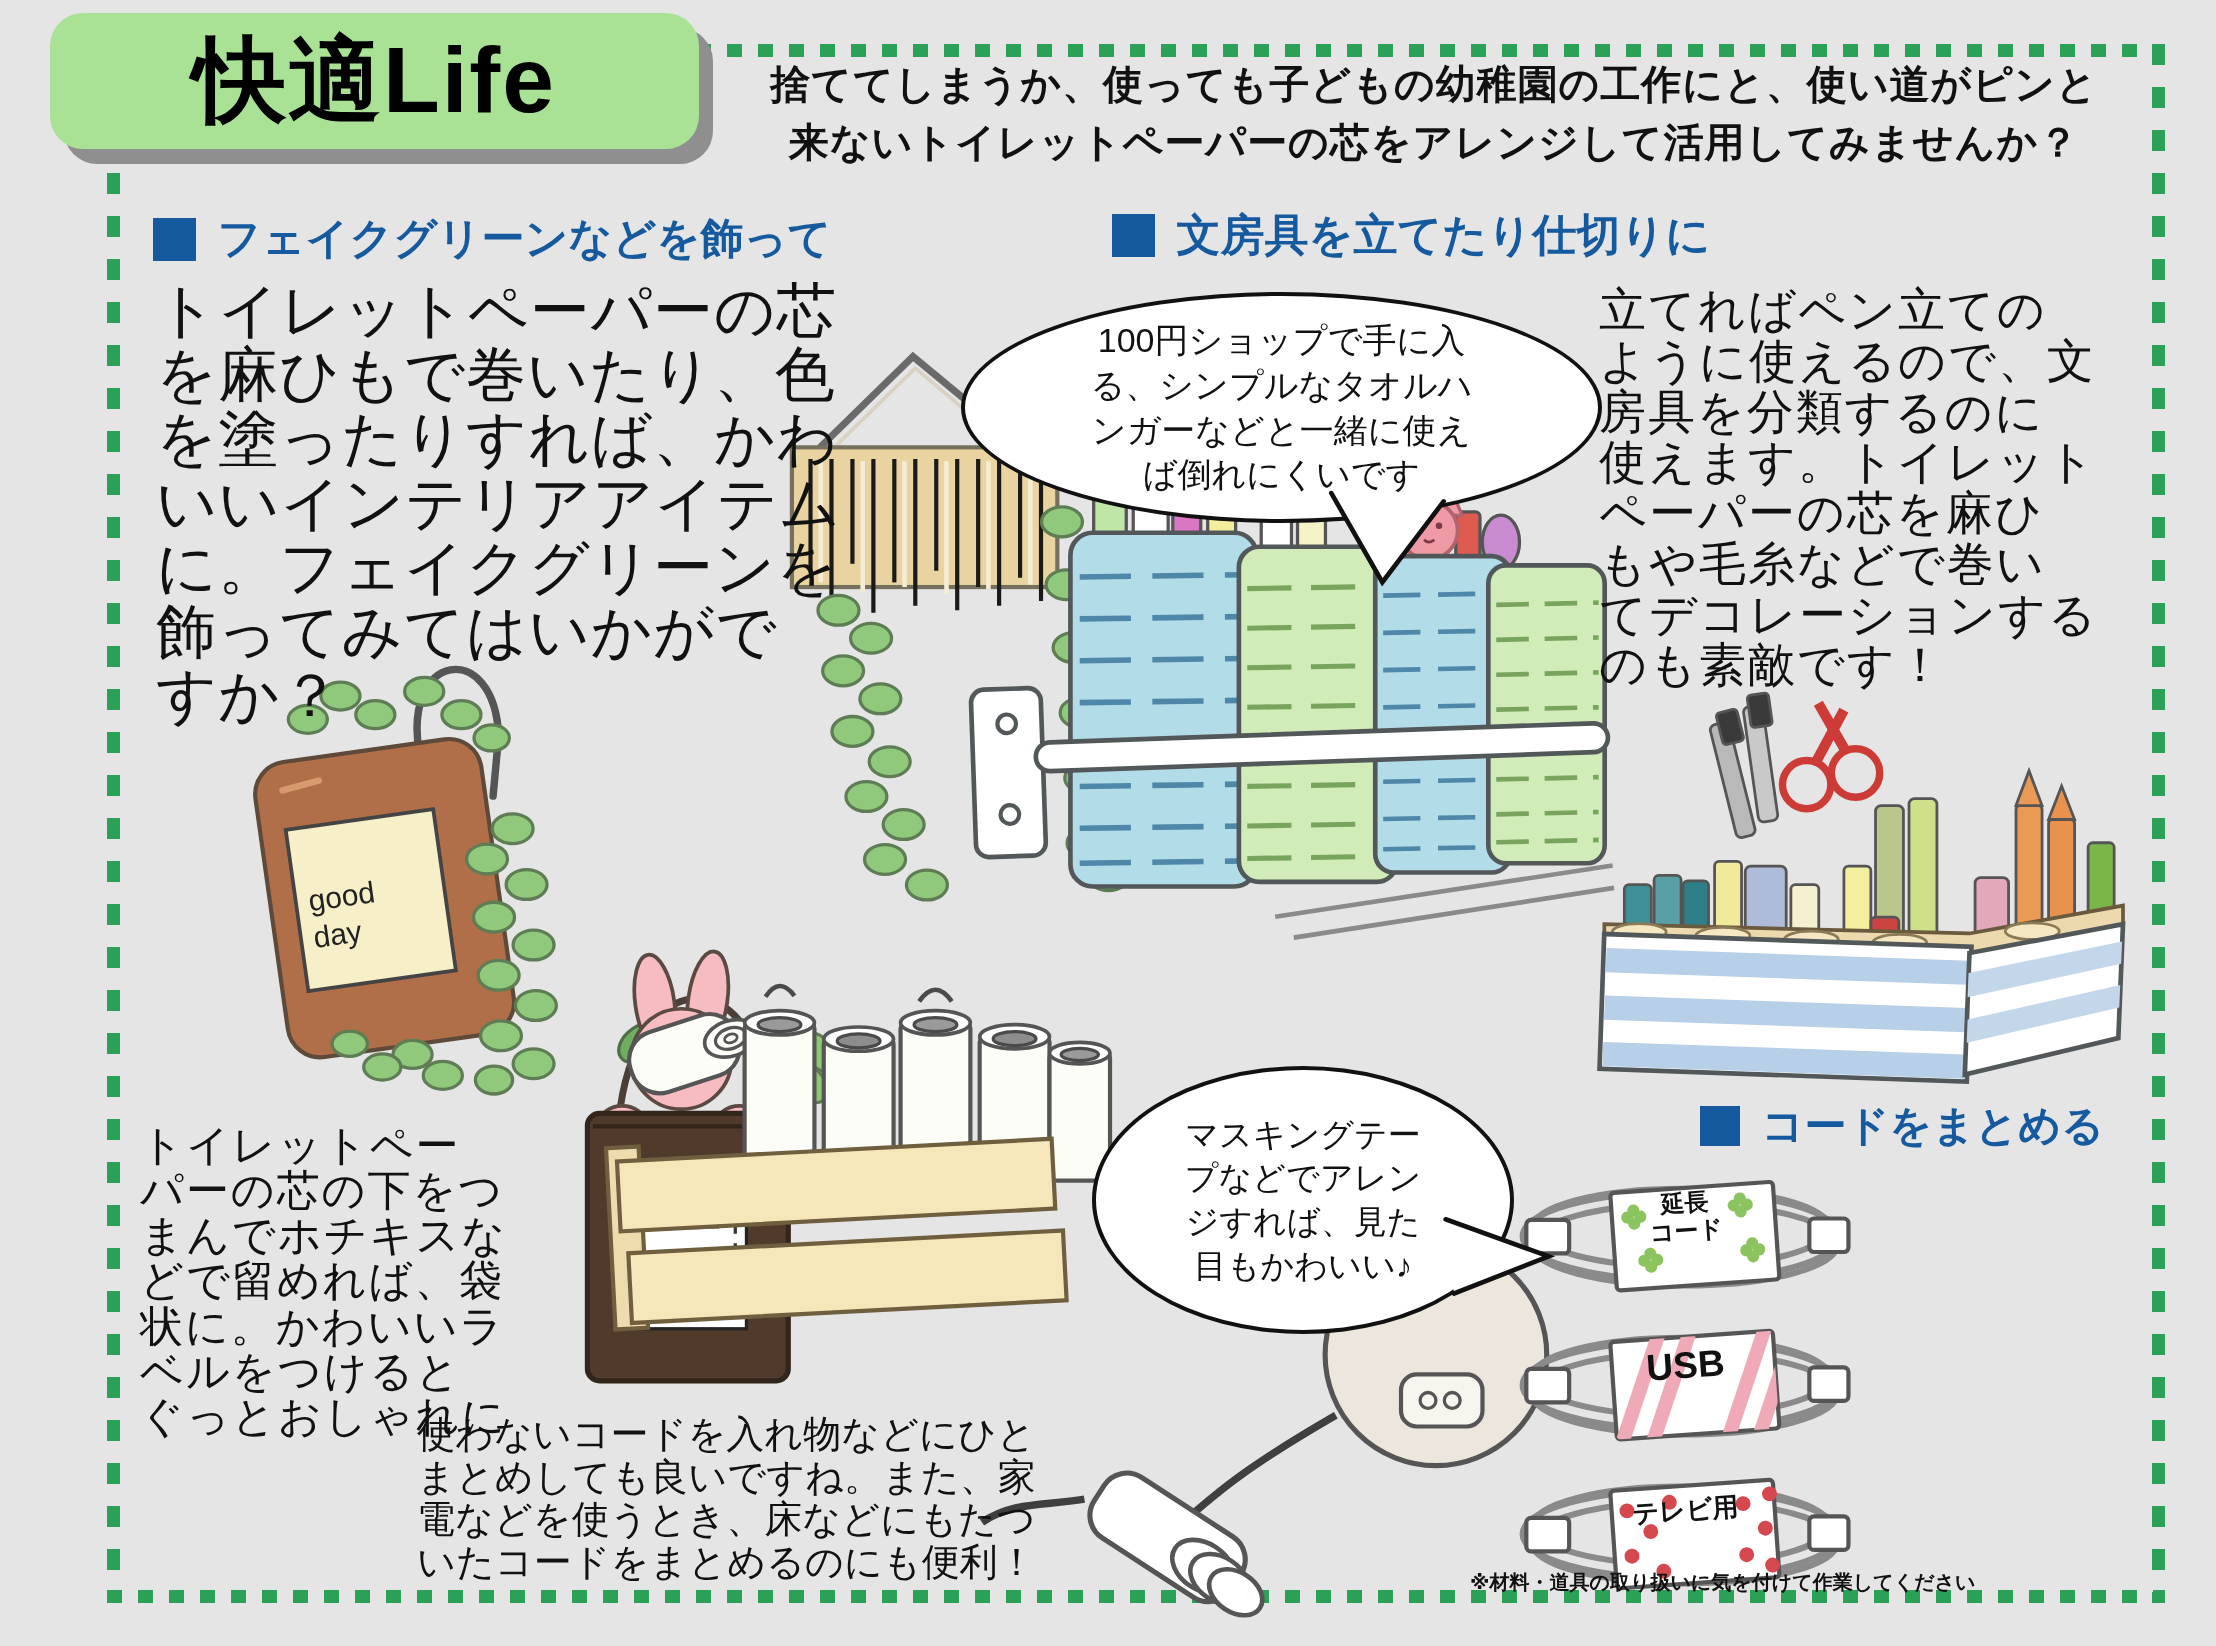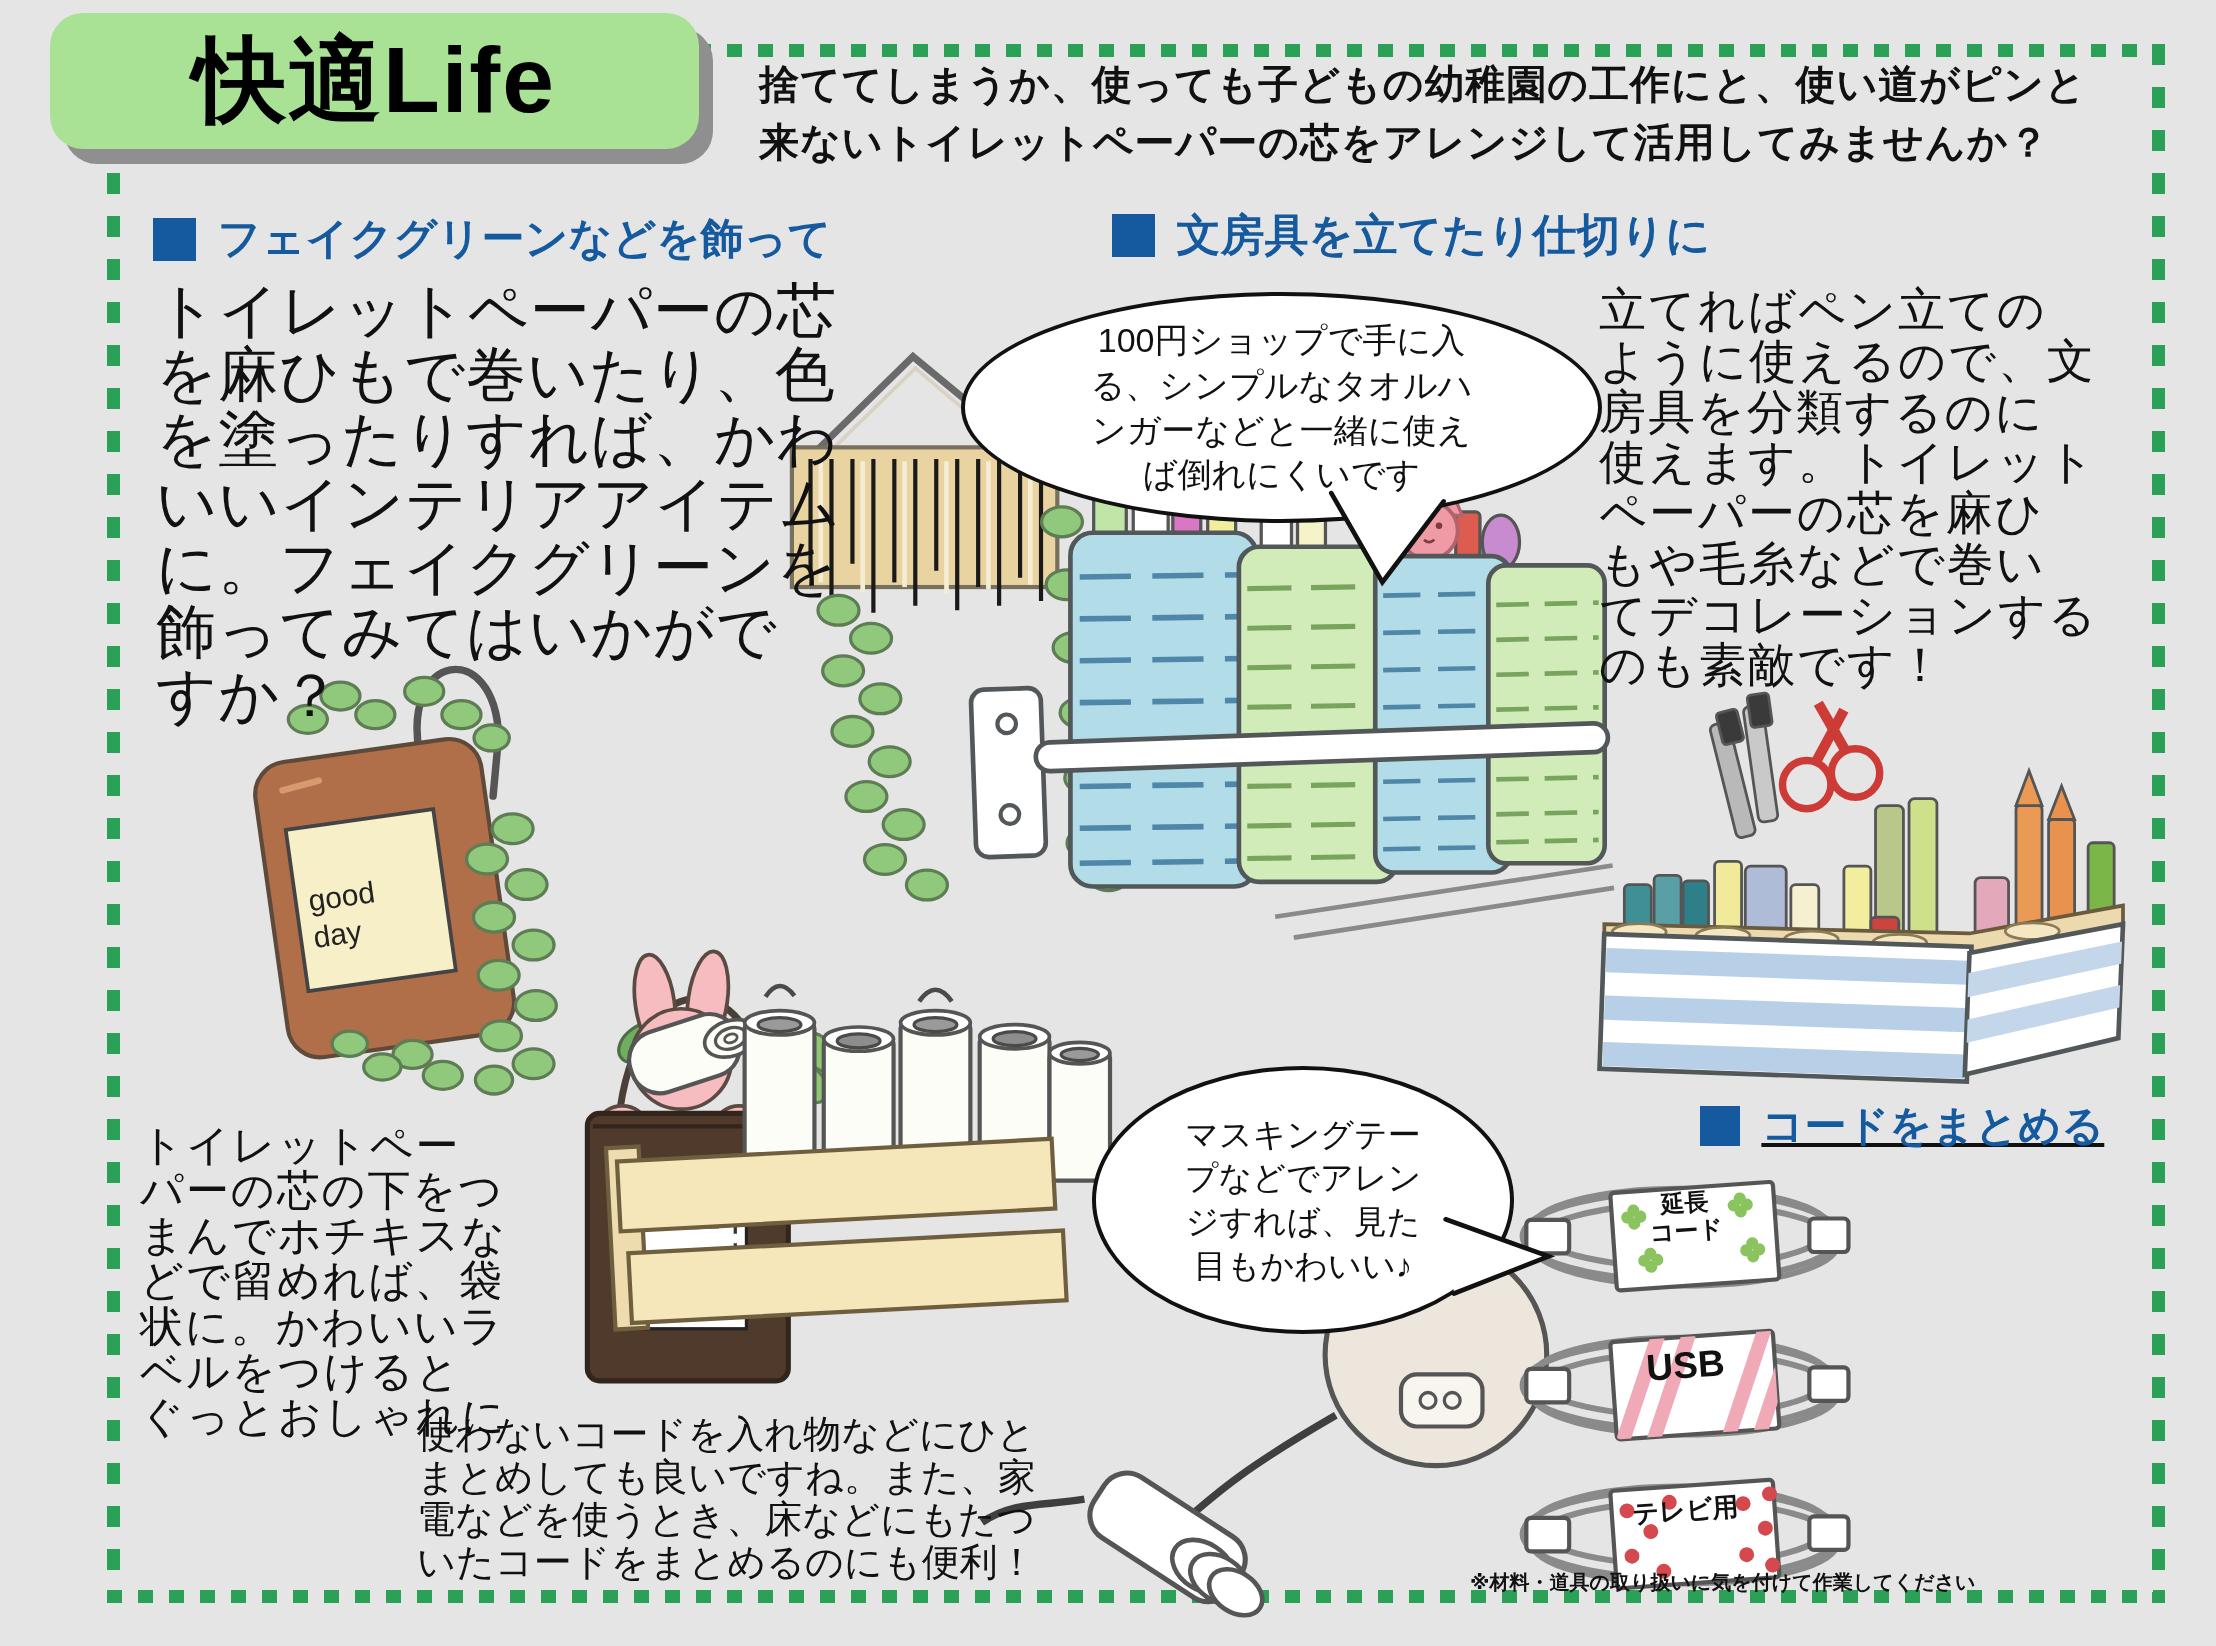--- a/index.html
+++ b/index.html
@@ -8,28 +8,28 @@
   .abs{position:absolute;}
   .txt{white-space:pre-line;}
   
   .b-top,.b-bottom{height:13px;background:repeating-linear-gradient(90deg,var(--bg) 0 15px,transparent 15px 31px);}
   .b-left,.b-right{width:13px;background:repeating-linear-gradient(180deg,var(--bg) 0 21.4px,transparent 21.4px 43px);}
   
   .title-box{left:50px;top:13px;width:649px;height:136px;background:var(--titlebg);
              border-radius:33px;box-shadow:14px 15px 0 #8f8f8f;z-index:5;
              display:flex;align-items:center;justify-content:center;}
   .title-box span{font-size:93px;font-weight:600;letter-spacing:1.9px;color:#000;}
-  .intro{left:759px;top:55px;width:1350px;font-size:40px;font-weight:bold;line-height:1.45;letter-spacing:0.9px;z-index:4;}
+  .intro{left:759px;top:55px;width:1350px;font-size:40px;font-weight:bold;line-height:1.45;letter-spacing:0.9px;z-index:4;text-align:center;}
   
   .sec-head{display:flex;align-items:center;gap:21.4px;z-index:4;}
   .sec-head .sq{background:var(--blue);flex:0 0 auto;}
   .sec-head span{color:var(--blue);font-weight:bold;}
   .h1{left:153px;top:210px;} .h1 .sq{width:43px;height:43px;} .h1 span{font-size:43px;}
   .h2{left:1112px;top:206px;} .h2 .sq{width:43px;height:43px;} .h2 span{font-size:44px;}
-  .h3{left:1700px;top:1098px;text-decoration:underline;} .h3 .sq{width:40px;height:40px;} .h3 span{font-size:42px;}
+  .h3{left:1700px;top:1098px;} .h3 .sq{width:40px;height:40px;} .h3 span{font-size:42px;}
   
   .body1{left:156px;top:279px;font-size:60px;line-height:1.07;letter-spacing:0.9px;z-index:3;}
   .body2{left:1599px;top:285px;font-size:47px;line-height:1.08;letter-spacing:1.9px;z-index:3;}
   .body3{left:1832px;top:1169px;font-size:47px;line-height:1.17;letter-spacing:0.9px;z-index:3;}
   .bagnote{left:140px;top:1123px;font-size:43px;line-height:1.05;letter-spacing:1.9px;z-index:3;}
   .boxnote{left:1180px;top:927px;font-size:40px;line-height:1.18;z-index:3;}
   .tipnote{left:417px;top:1413px;font-size:38px;line-height:1.12;z-index:3;}
   .footnote{left:1470px;top:1545px;font-size:20px;font-weight:bold;z-index:3;margin-top:24px;}
   
   .bubble{background:#fff;border:4.7px solid #111;border-radius:50%;display:flex;align-items:center;justify-content:center;text-align:center;z-index:6;}

